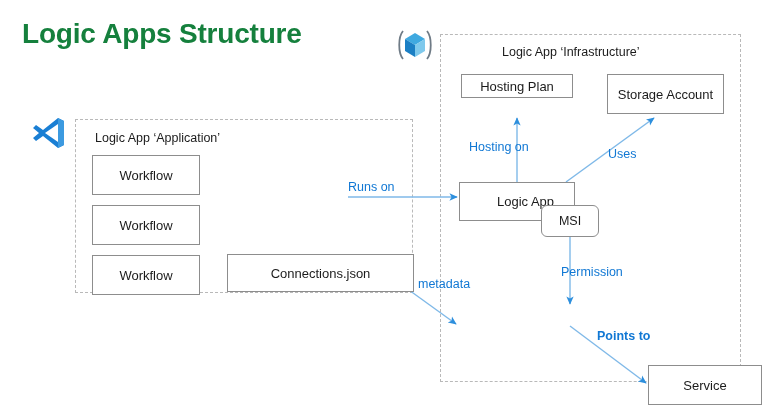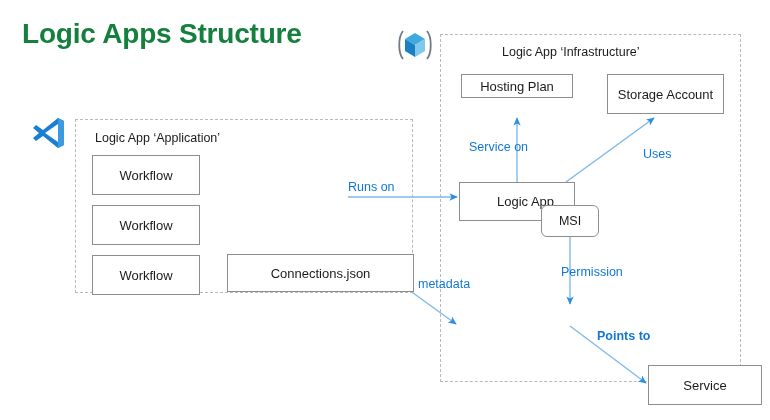--- a/index.html
+++ b/index.html
@@ -137,19 +137,19 @@
   <div class="node" style="left:607px; top:74px; width:117px; height:40px;">Storage Account</div>
 
   <div class="node" style="left:459px; top:182px; width:116px; height:39px;padding-left:17px;">Logic App</div>
 
   <div class="node" style="left:541px; top:205px; width:58px; height:32px; font-size:12.5px;border-radius:6px;">MSI</div>
 
 
   <div class="node" style="left:648px; top:365px; width:114px; height:40px;">Service</div>
 
   <div class="edge-label" style="left:348px; top:180px;">Runs on</div>
-  <div class="edge-label" style="left:469px; top:140px;">Service on</div>
-  <div class="edge-label" style="left:643px; top:147px;">Uses</div>
+  <div class="edge-label" style="left:469px; top:140px;">Hosting on</div>
+  <div class="edge-label" style="left:608px; top:147px;">Uses</div>
   <div class="edge-label" style="left:561px; top:265px;">Permission</div>
   <div class="edge-label" style="left:418px; top:277px;">metadata</div>
   <div class="edge-label" style="left:597px; top:329px;font-weight:bold;">Points to</div>
 
 </div>
 
 </body></html>

